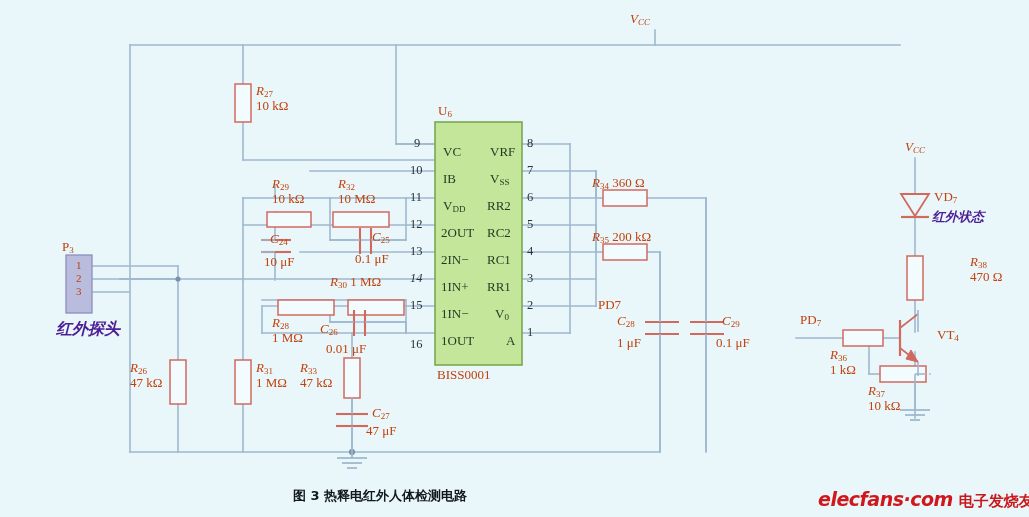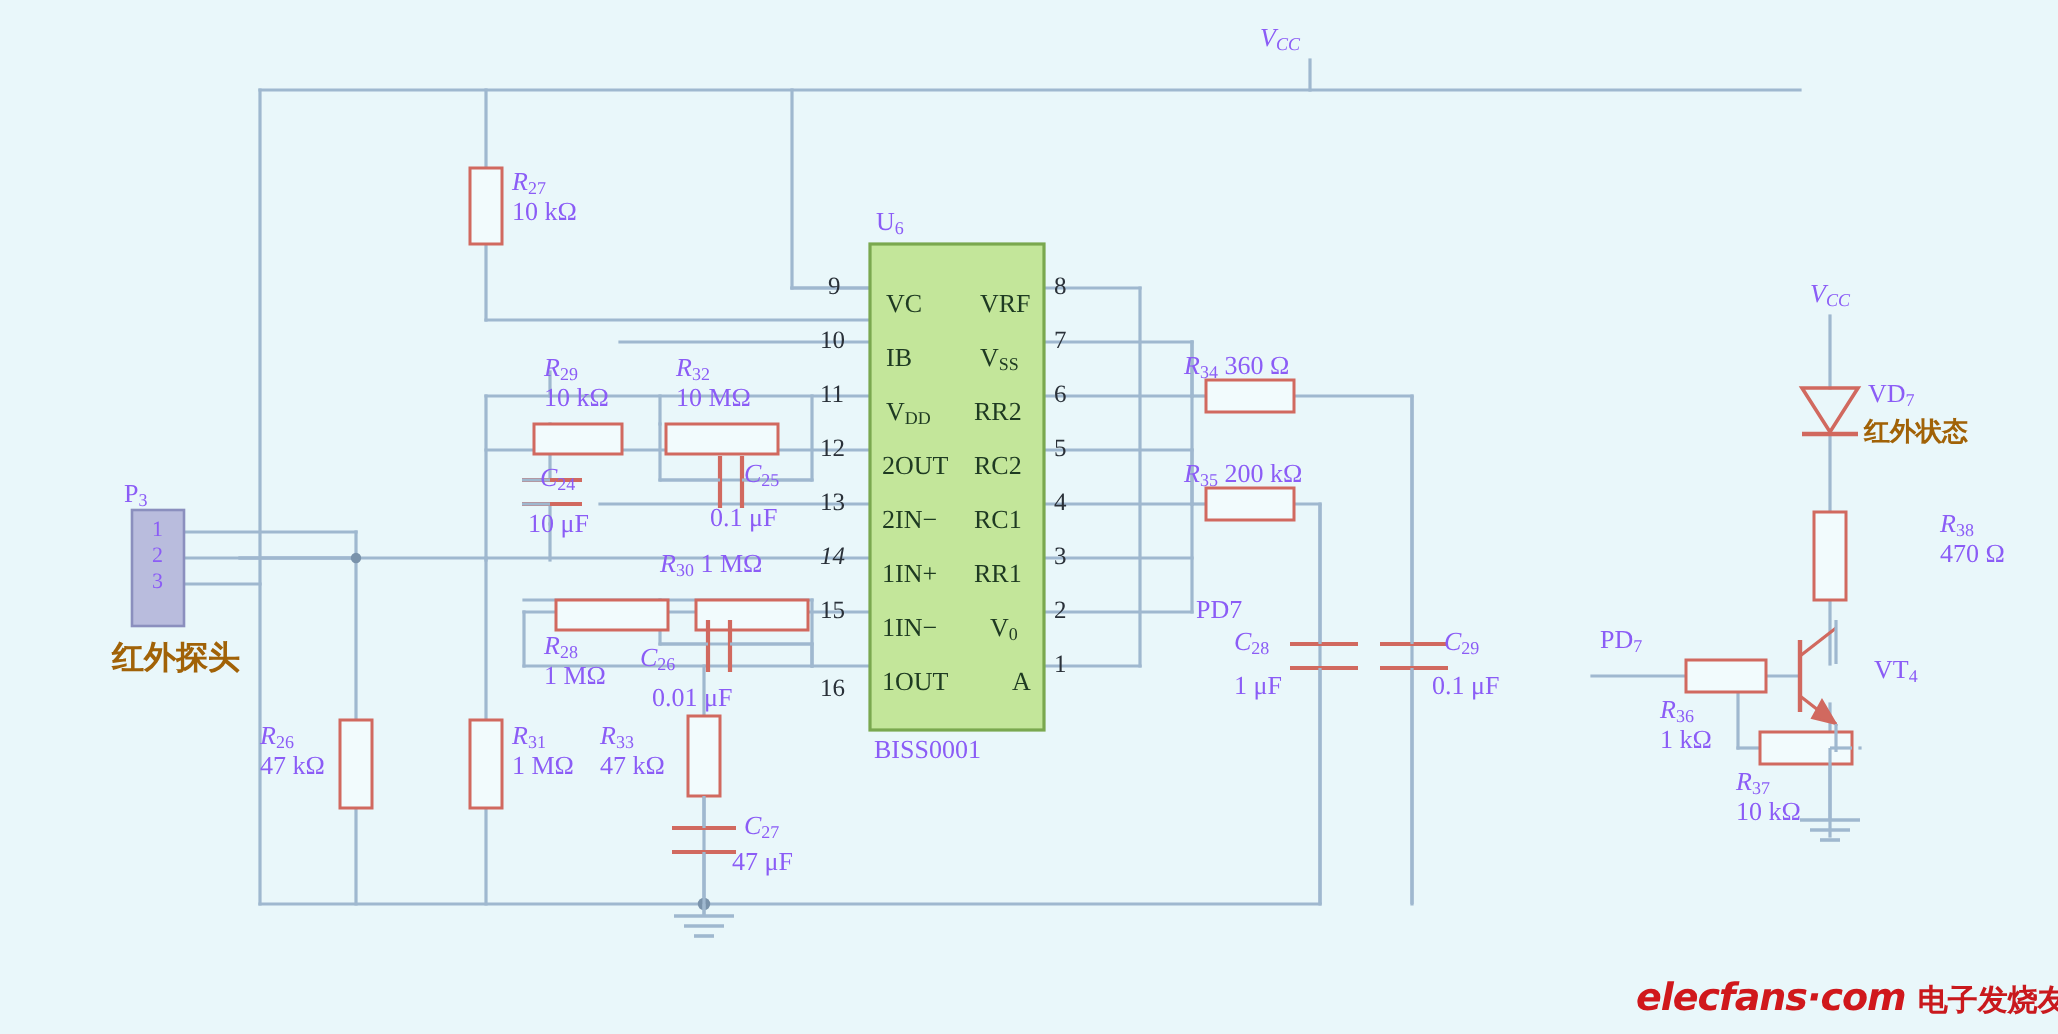--- a/index.html
+++ b/index.html
@@ -5,25 +5,25 @@
   html,body{margin:0;padding:0;}
   body{
     width:1029px;height:517px;
     background:#e9f7fa;
     font-family:"Liberation Serif", serif;
     overflow:hidden;
     position:relative;
   }
   #sheet{position:absolute;left:0;top:0;width:1029px;height:517px;}
   svg#cir{position:absolute;left:0;top:0;width:1029px;height:517px;}
-  .lbl{position:absolute;font-family:"Liberation Serif",serif;color:#8b5cf6;
+  .lbl{position:absolute;font-family:"Liberation Serif",serif;color:#c2410c;
        font-size:13px;line-height:1.12;white-space:nowrap;}
   .lbl .sub{font-size:9px;vertical-align:-2px;}
   .ital{font-style:italic;}
-  .cn{font-family:"DejaVu Sans",sans-serif;font-weight:bold;color:#a16207;}
+  .cn{font-family:"DejaVu Sans",sans-serif;font-weight:bold;color:#4c1d95;font-style:italic;}
   .pin{position:absolute;font-size:12.5px;color:#2a3139;font-family:"Liberation Serif",serif;}
   .icport{position:absolute;font-size:13px;color:#1e3a22;font-family:"Liberation Serif",serif;white-space:nowrap;}
   .icport .sub{font-size:9px;vertical-align:-2px;}
   #caption{position:absolute;left:0;top:487px;width:760px;text-align:center;
      font-family:"DejaVu Sans",sans-serif;font-weight:bold;font-size:13px;color:#12181e;}
   #wm{position:absolute;left:818px;top:488px;white-space:nowrap;}
   #wm .ef{font-family:"DejaVu Sans",sans-serif;font-weight:bold;font-style:italic;
       font-size:19px;color:#d0181c;letter-spacing:-0.5px;}
   #wm .cnw{font-family:"DejaVu Sans",sans-serif;font-weight:bold;font-size:15px;
       color:#c9191d;margin-left:6px;}
@@ -385,18 +385,19 @@
 
 <div class="lbl" style="left:868px;top:384px;">
   <i>R</i><span class="sub">37</span><br>
   <span>10 kΩ</span>
 </div>
 
 <div class="lbl" style="left:905px;top:328px;margin-left:32px;">
   VT<span class="sub">4</span>
 </div>
 
+<div id="caption">图 3   热释电红外人体检测电路</div>
 
 <div id="wm">
   <span class="ef">elecfans·com</span><span class="cnw">电子发烧友</span>
 </div>
 
 </div>
 
 </body></html>

